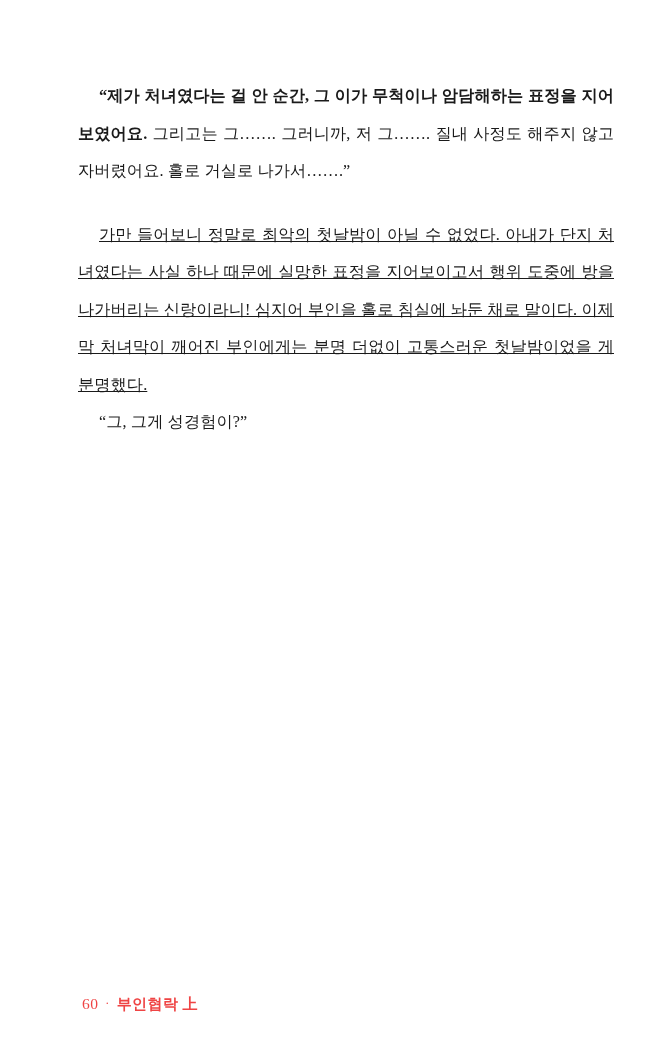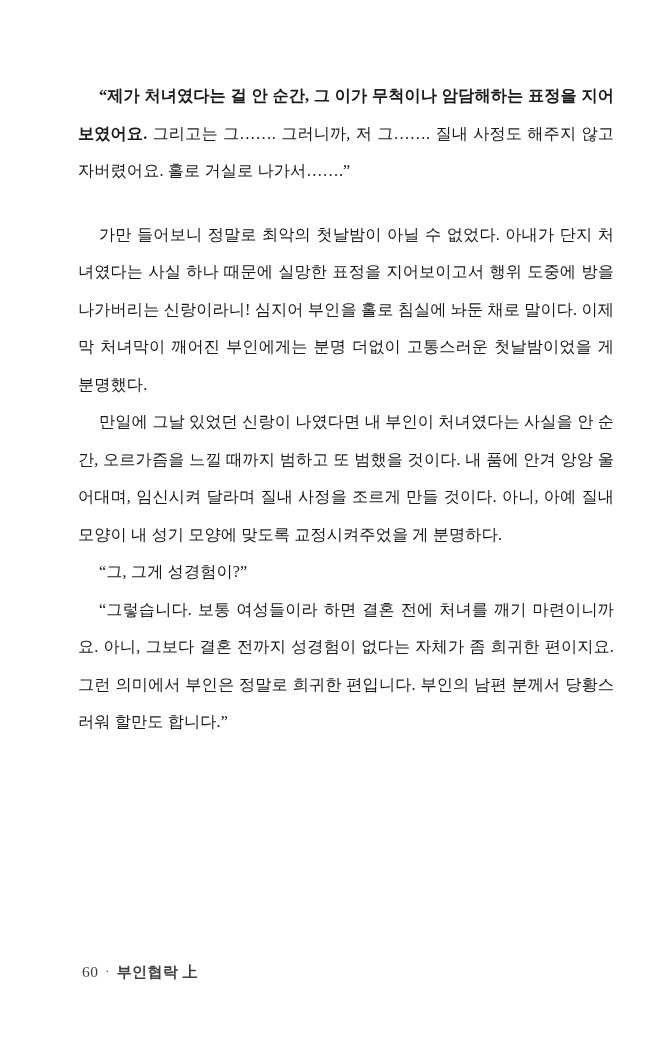--- a/index.html
+++ b/index.html
@@ -27,37 +27,38 @@
     text-align: justify;
     text-justify: inter-character;
     letter-spacing: 0.1px;
     word-break: break-all;
   }
   p {
     margin: 0;
   }
   .para {
     text-indent: 21px;
+    text-decoration: underline;
   }
   .para-quote {
     text-indent: 21px;
   }
   .gap-after {
     margin-bottom: 26px;
   }
   .bold {
     font-weight: bold;
   }
   .footer {
     position: absolute;
     left: 82px;
-    bottom: 68px;
+    bottom: 36px;
     font-size: 15.5px;
     letter-spacing: 0.4px;
-    color: #404040;
+    color: #ef4444;
   }
   .footer .pagenum {
     font-weight: normal;
   }
   .footer .sep {
     padding: 0 7px;
     font-size: 12px;
     position: relative;
     top: -2px;
   }
@@ -74,32 +75,26 @@
   <div class="body-text">
 
     <p class="para-quote gap-after">
       <span class="bold">“제가 처녀였다는 걸 안 순간, 그 이가 무척이나 암담해하는 표정을 지어보였어요.</span><span> 그리고는 그……. 그러니까, 저 그……. 질내 사정도 해주지 않고 자버렸어요. 홀로 거실로 나가서…….”</span>
     </p>
 
     <p class="para">
       <span>가만 들어보니 정말로 최악의 첫날밤이 아닐 수 없었다. 아내가 단지 처녀였다는 사실 하나 때문에 실망한 표정을 지어보이고서 행위 도중에 방을 나가버리는 신랑이라니! 심지어 부인을 홀로 침실에 놔둔 채로 말이다. 이제 막 처녀막이 깨어진 부인에게는 분명 더없이 고통스러운 첫날밤이었을 게 분명했다.</span>
     </p>
 
-    <p class="para">
-      <span>만일에 그날 있었던 신랑이 나였다면 내 부인이 처녀였다는 사실을 안 순간, 오르가즘을 느낄 때까지 범하고 또 범했을 것이다. 내 품에 안겨 앙앙 울어대며, 임신시켜 달라며 질내 사정을 조르게 만들 것이다. 아니, 아예 질내 모양이 내 성기 모양에 맞도록 교정시켜주었을 게 분명하다.</span>
-    </p>
 
 
     <p class="para-quote">
       <span>“그, 그게 성경험이?”</span>
     </p>
 
-    <p class="para-quote">
-      <span>“그렇습니다. 보통 여성들이라 하면 결혼 전에 처녀를 깨기 마련이니까요. 아니, 그보다 결혼 전까지 성경험이 없다는 자체가 좀 희귀한 편이지요. 그런 의미에서 부인은 정말로 희귀한 편입니다. 부인의 남편 분께서 당황스러워 할만도 합니다.”</span>
-    </p>
 
   </div>
 
   <div class="footer">
     <span class="pagenum">60</span><span class="sep">·</span><span class="booktitle">부인협락 上</span>
   </div>
 
 </div>
 
 </body></html>

